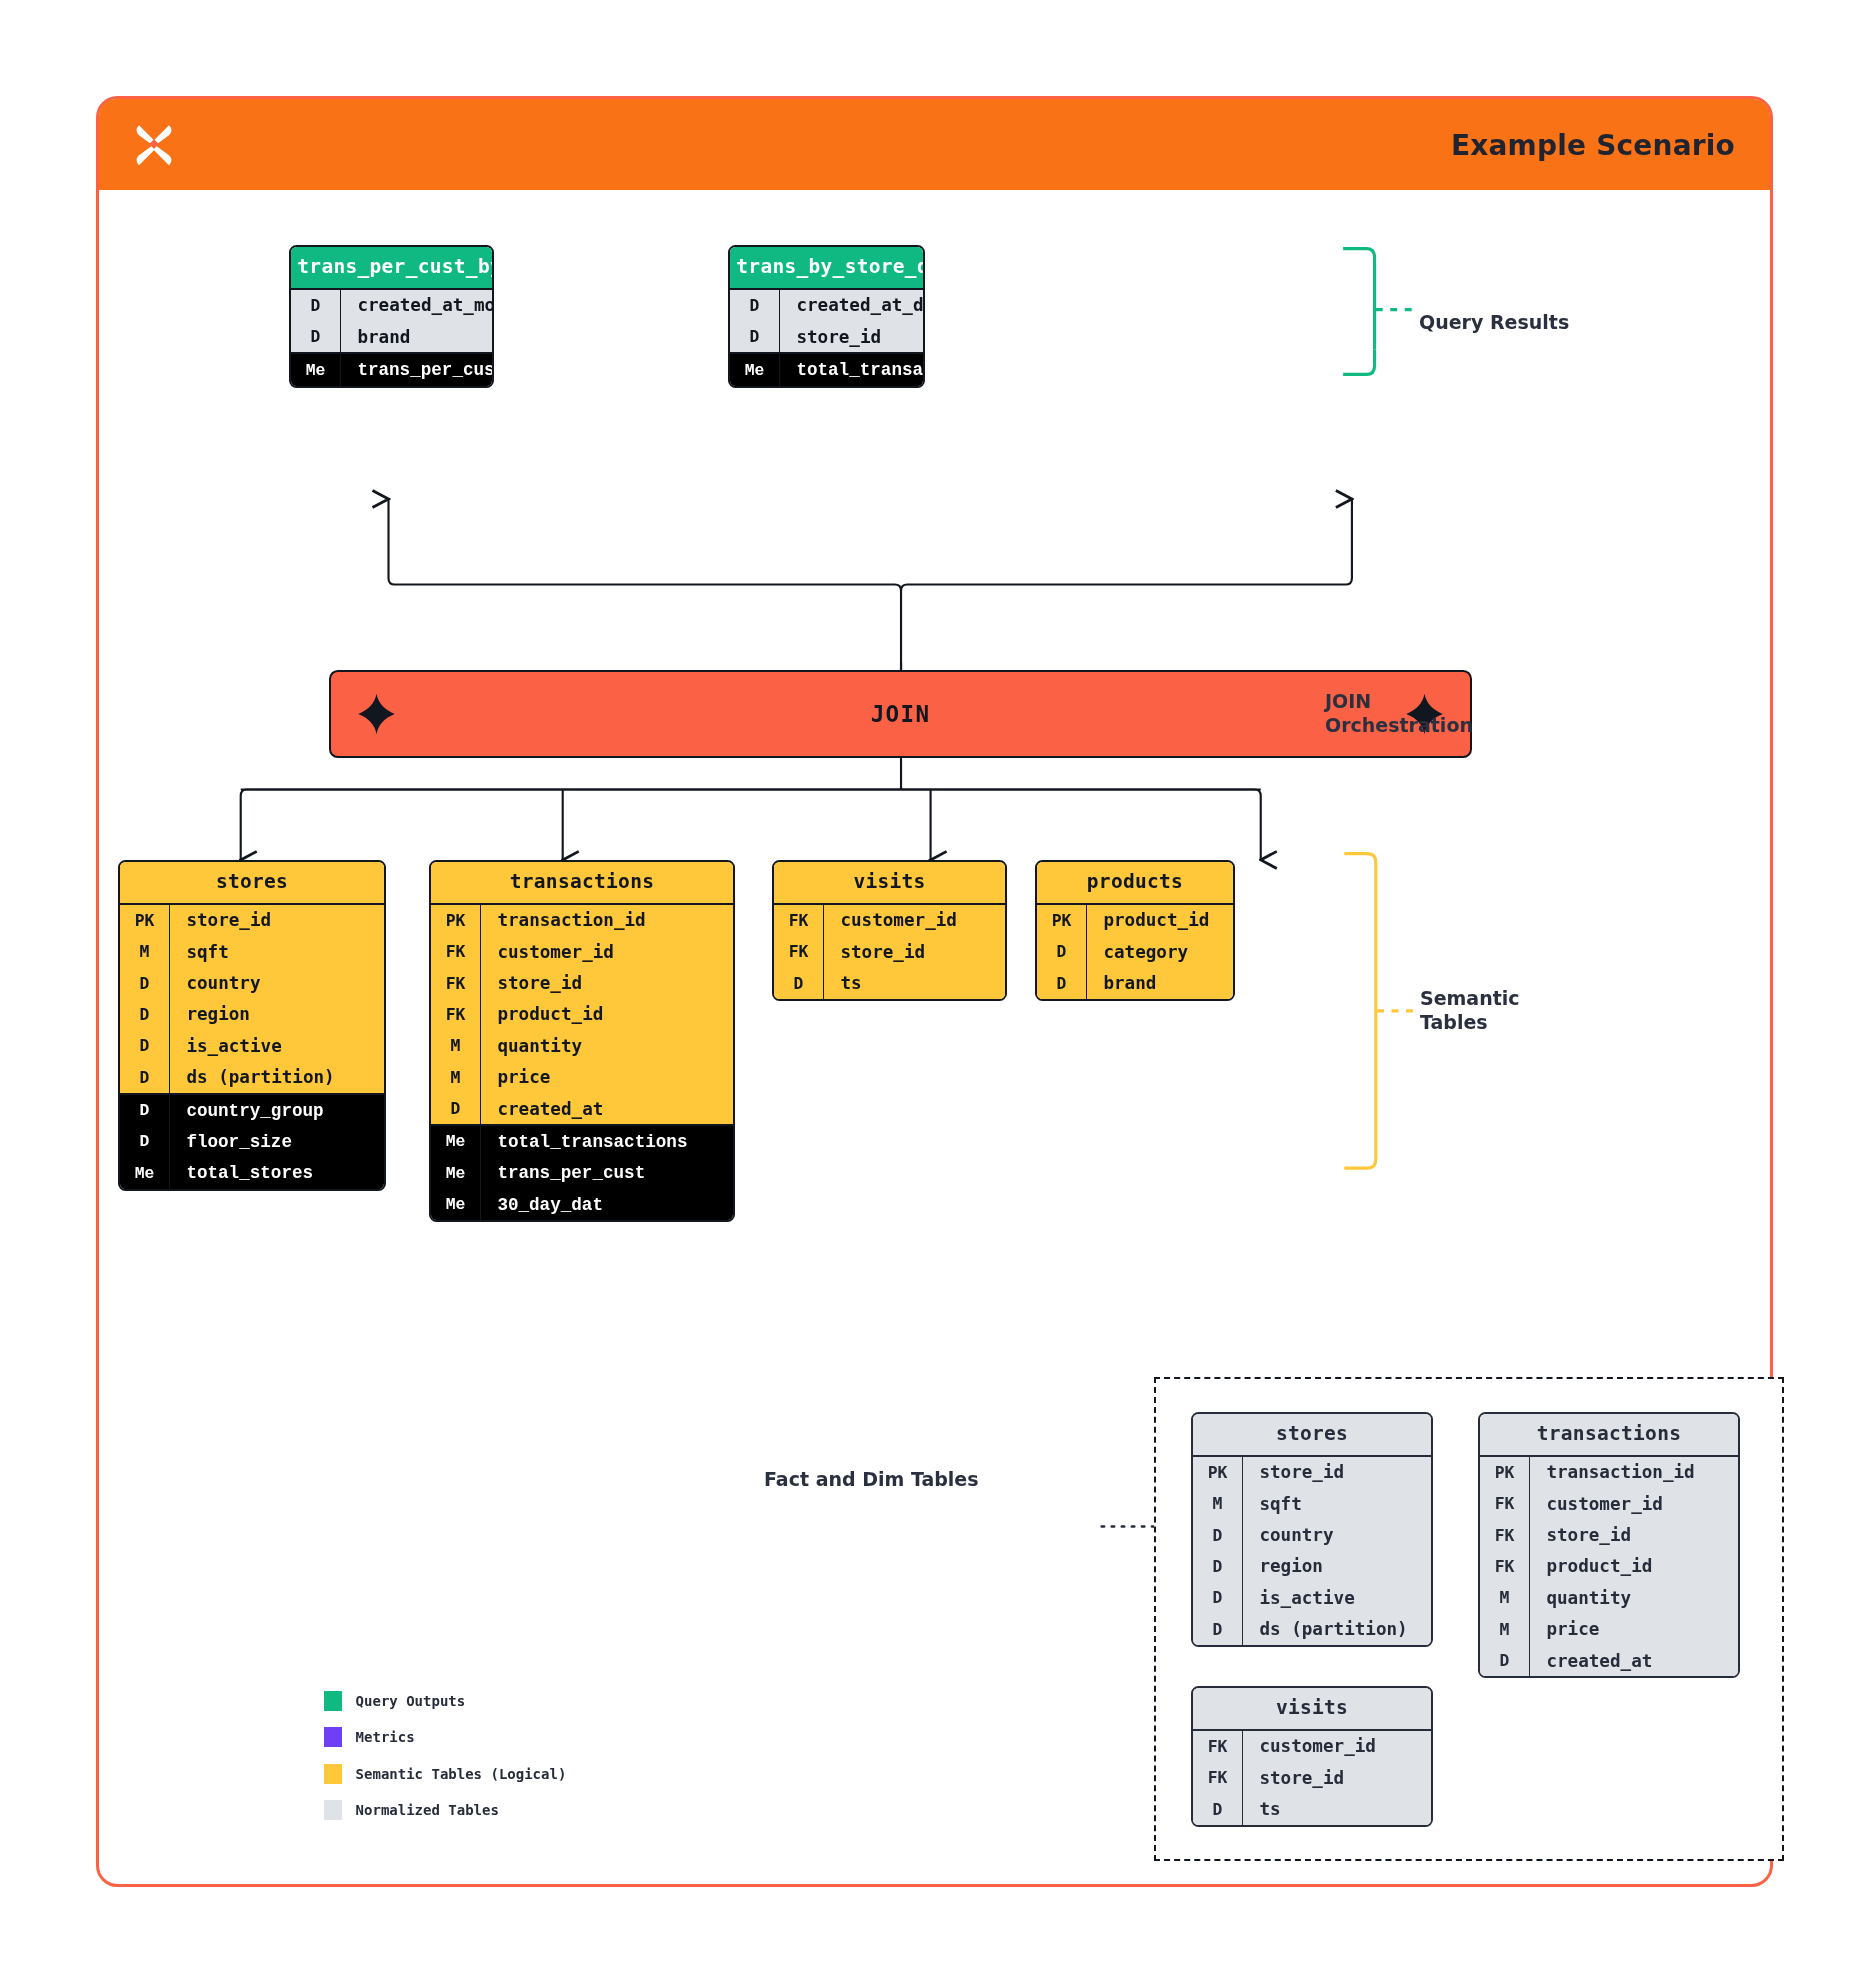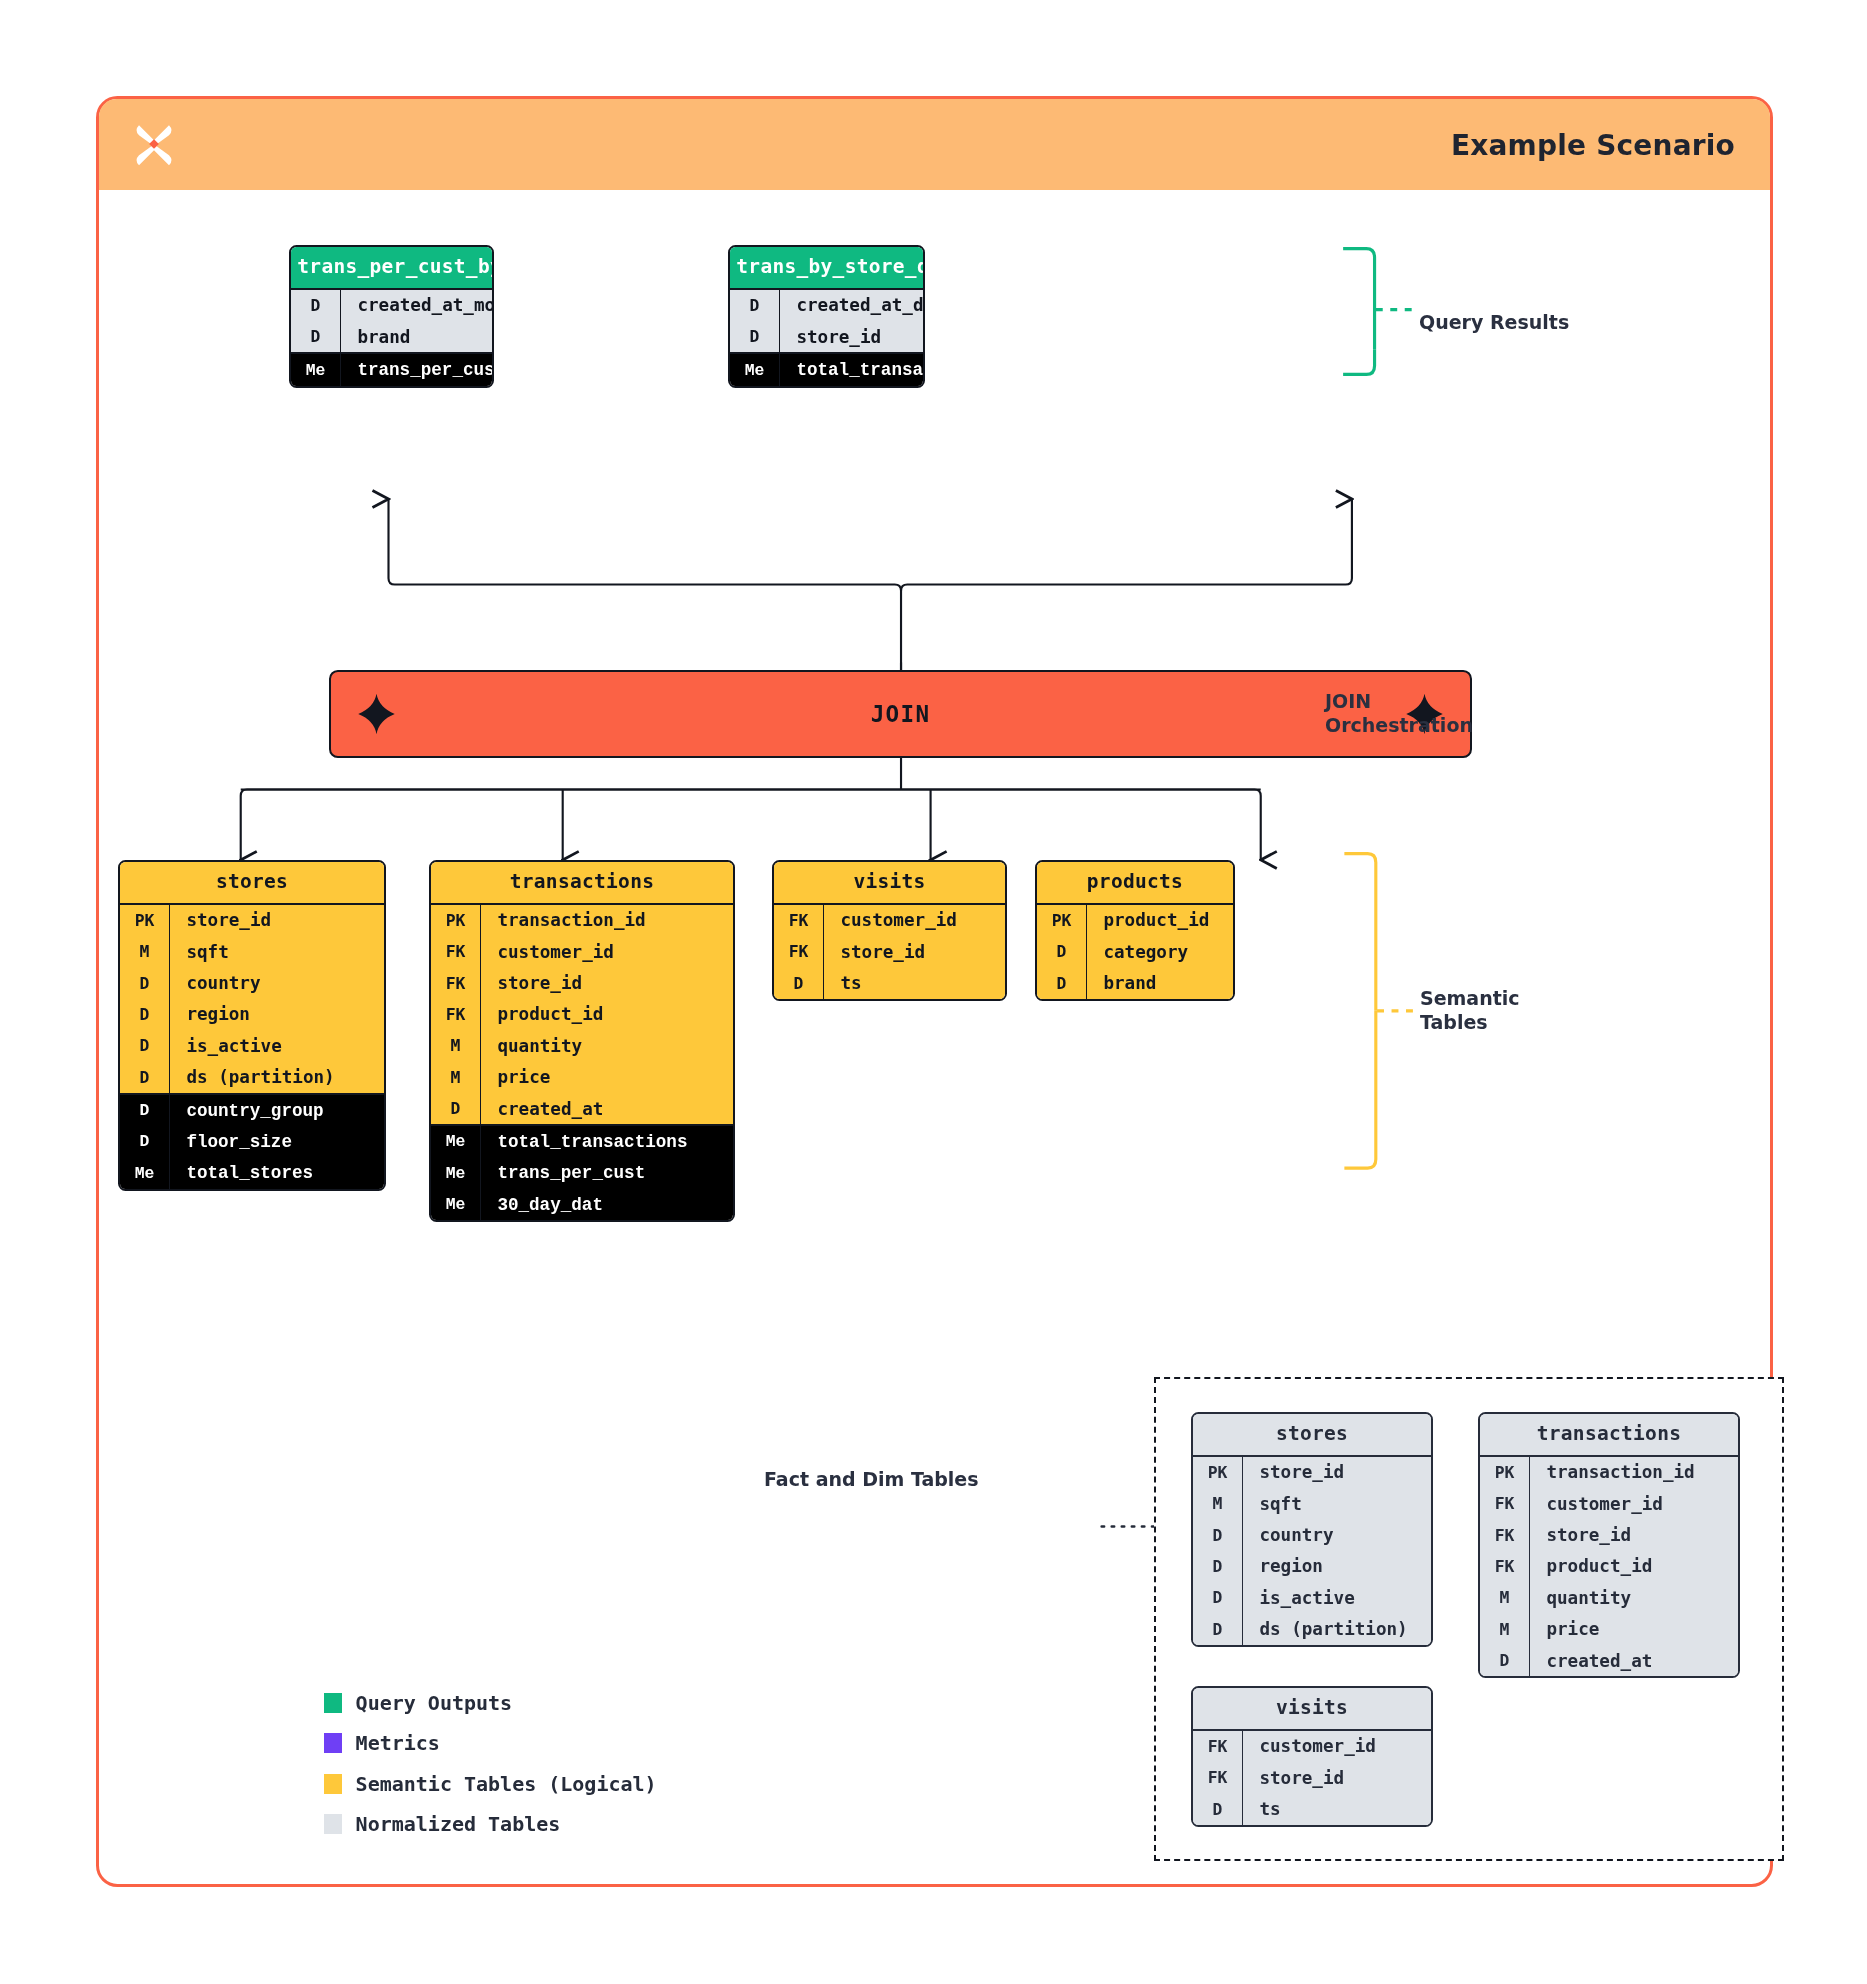--- a/index.html
+++ b/index.html
@@ -7,21 +7,21 @@
     width:1868px;height:1985px;position:relative;overflow:hidden;
     font-family:"DejaVu Sans Mono",monospace;
   }
   
   #card{
     position:absolute;left:96px;top:96px;width:1677px;height:1791px;
     border:3.1px solid #FB6245;border-radius:21.4px;box-sizing:border-box;background:#fff;
   }
   #titlebar{
     position:absolute;left:0;top:0;width:100%;height:91px;
-    background:#fdba74;border-radius:17.6px 17.6px 0 0;box-sizing:border-box;
+    background:#f97316;border-radius:17.6px 17.6px 0 0;box-sizing:border-box;
   }
   #titlebar .title{
     position:absolute;right:35px;top:50%;transform:translateY(-50%);
     font-family:"DejaVu Sans",sans-serif;font-weight:bold;font-size:28px;color:#1F2430;
     letter-spacing:0.2px;
   }
   #logo{position:absolute;left:30px;top:20px;width:50px;height:50px;}
   
   .tbl{position:absolute;border:2.5px solid #12161F;border-radius:7.5px;overflow:hidden;
        box-sizing:border-box;background:#fff;}
@@ -69,21 +69,21 @@
   }
   
   #factdim{
     position:absolute;left:1055px;top:1278px;width:630px;height:484px;
     border:2.5px dashed #12161F;box-sizing:border-box;background:#fff;
   }
   
   #legend{position:absolute;left:225px;top:1592px;}
   .lg-row{display:flex;align-items:center;margin-bottom:16.4px;}
   .lg-sw{width:17.6px;height:20px;margin-right:14px;flex:0 0 17.6px;}
-  .lg-tx{font-size:20px;font-weight:bold;color:#262C3A;white-space:nowrap;}
+  .lg-tx{font-size:14px;font-weight:bold;color:#262C3A;white-space:nowrap;}
   svg.wires{position:absolute;left:0;top:0;width:1677px;height:1791px;pointer-events:none;}
 </style>
 </head>
 <body>
 
 <div id="card">
 
   <div id="titlebar">
     <div id="logo">
       <svg viewBox="0 0 80 80" width="50" height="50">

